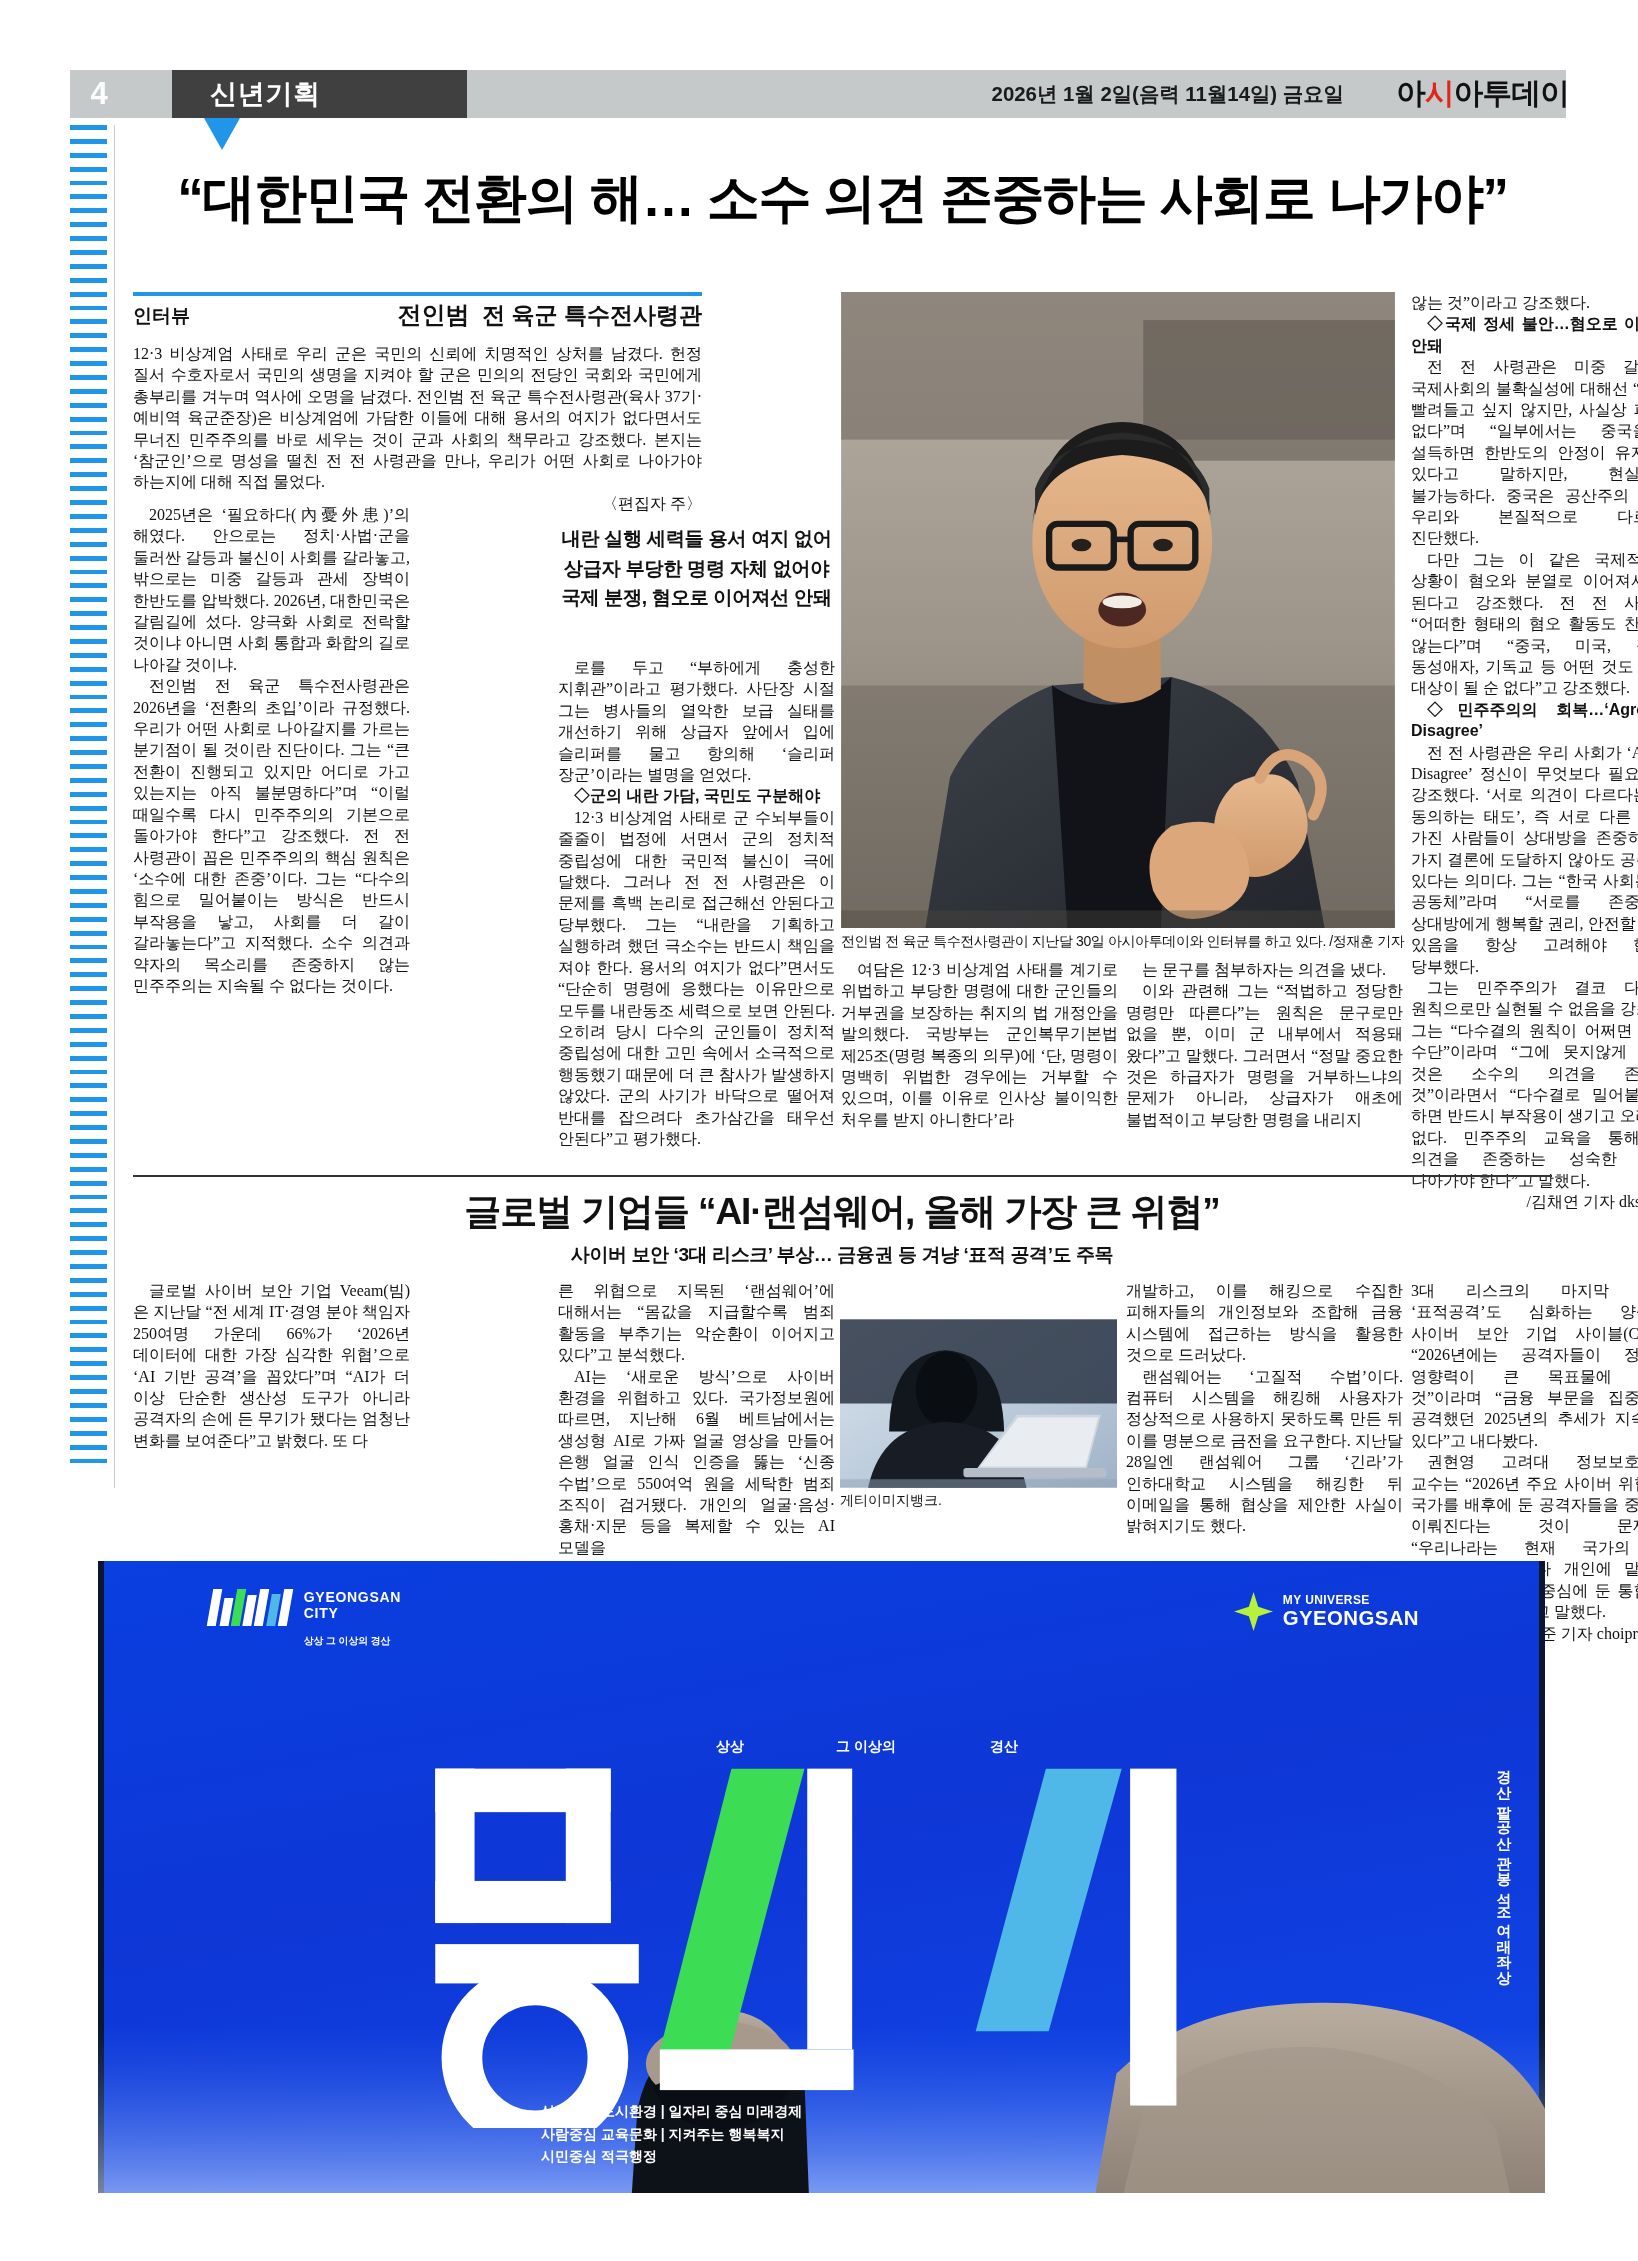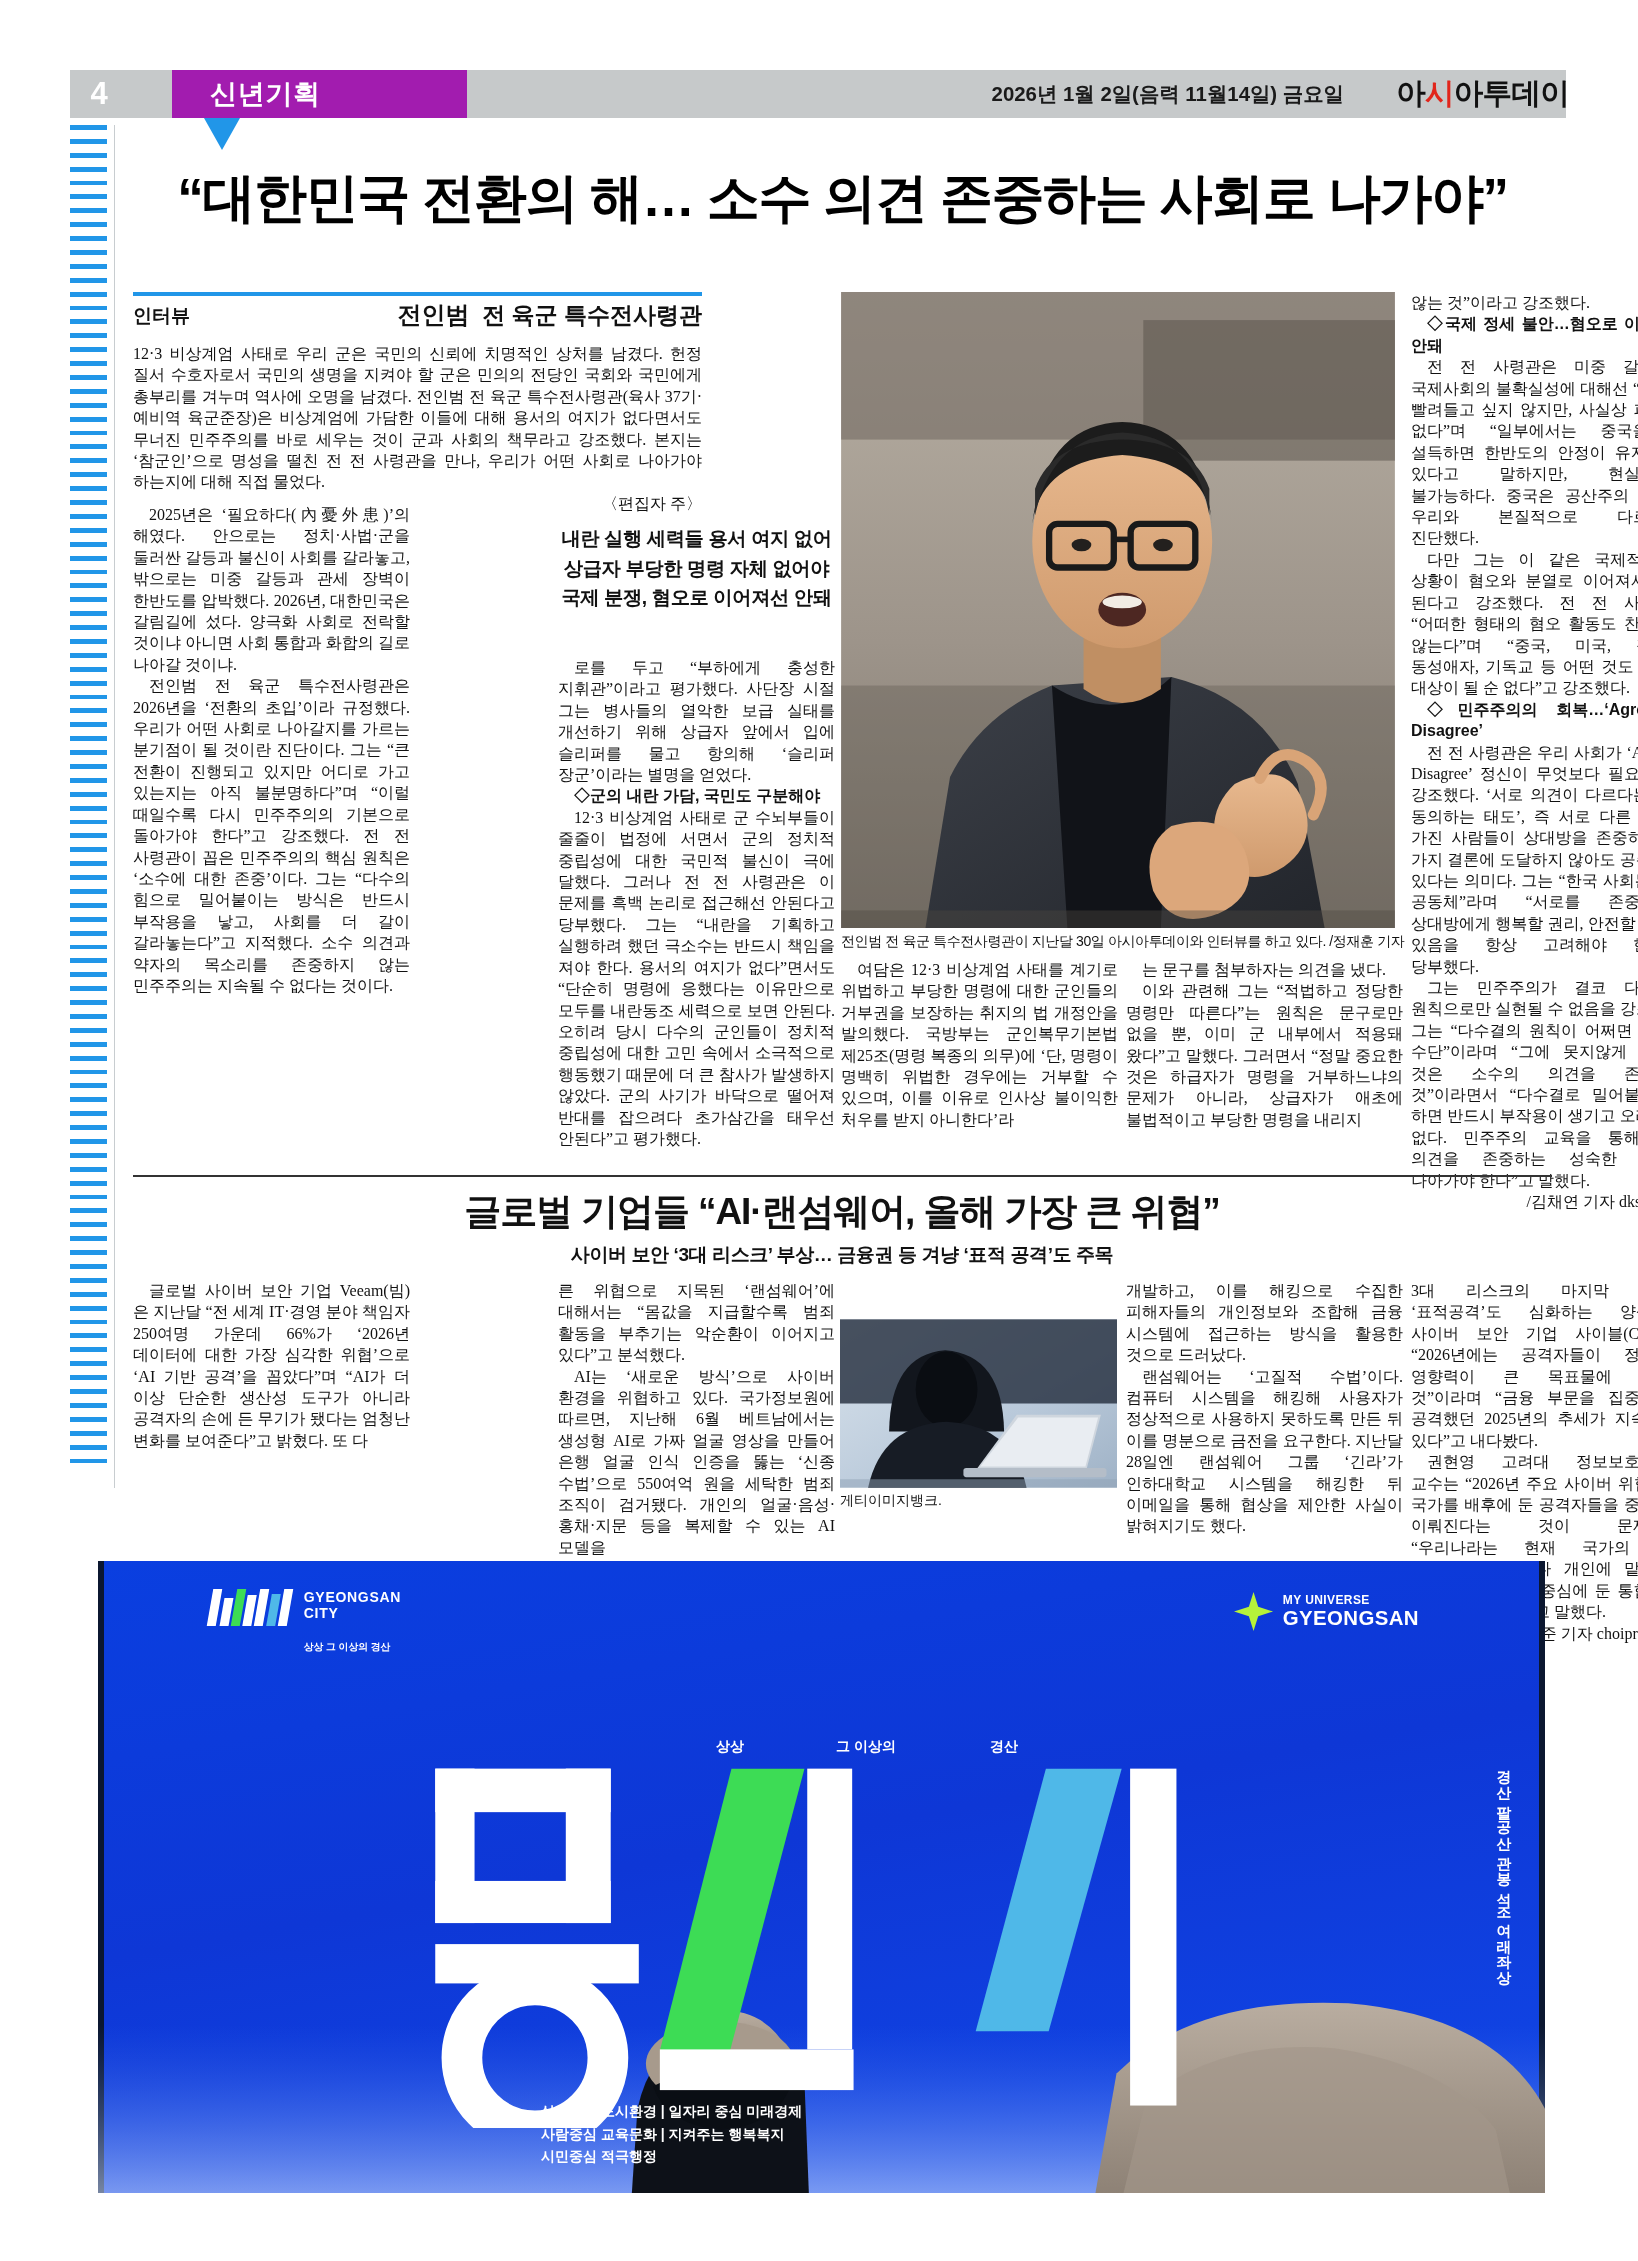--- a/index.html
+++ b/index.html
@@ -13,21 +13,21 @@
   
   .masthead { position:absolute; left:0; top:70px; width:1639px; height:48px; }
   .mh-bar { position:absolute; left:70px; top:0; width:1496px; height:48px; background:#c6c9ca; }
   .mh-pageno {
     position:absolute; left:70px; top:0; width:58px; height:48px;
     display:flex; align-items:center; justify-content:center;
     font-family:"Liberation Sans",sans-serif; font-weight:bold; font-size:31px; color:#ffffff;
   }
   .mh-section {
     position:absolute; left:172px; top:0; width:295px; height:48px;
-    background:#a21caf; display:flex; align-items:center; padding-left:38px;
+    background:#404040; display:flex; align-items:center; padding-left:38px;
     font-family:"Liberation Sans",sans-serif; font-weight:bold; font-size:27px; color:#fff; letter-spacing:0.7px;
   }
   .mh-tail {
     position:absolute; left:204px; top:48px; width:0; height:0;
     border-left:18px solid transparent; border-right:18px solid transparent;
     border-top:32px solid #2196e8;
   }
   .mh-date {
     position:absolute; right:295px; top:0; height:48px; display:flex; align-items:center;
     font-family:"Liberation Sans",sans-serif; font-weight:bold; font-size:20.4px; color:#1a1a1a;
@@ -113,21 +113,21 @@
   .ad-edge { position:absolute; left:0; top:0; width:6.3px; height:632px; background:#0b1730; }
   .ad-edge-r { position:absolute; right:0; top:0; width:6.3px; height:632px; background:#0b1730; }
 
   .ad-logo { position:absolute; left:112px; top:28px; display:flex; align-items:flex-start; gap:11.2px; }
   .glyphs { display:flex; align-items:flex-end; height:37px; }
   .gl { width:9px; background:#fff; margin-right:2.8px; transform:skewX(-10deg); }
   .gl.g { background:#3ddc55; } .gl.b { background:#4fb8e8; }
   .ad-logo-txt { font-family:"Liberation Sans",sans-serif; color:#fff; line-height:1.15; }
   .ad-logo-txt .l1 { font-size:14px; font-weight:bold; letter-spacing:0.7px; }
   .ad-logo-txt .l2 { font-size:14px; font-weight:bold; letter-spacing:0.7px; }
-  .ad-logo-txt .l3 { font-size:9.8px; font-weight:bold; margin-top:20px; letter-spacing:0; }
+  .ad-logo-txt .l3 { font-size:9.8px; font-weight:bold; margin-top:14px; letter-spacing:0; }
 
   .ad-univ { position:absolute; right:126px; top:31px; display:flex; align-items:center; gap:9.8px; }
   .ad-star { width:39px; height:39px; background:#b6f23a;
              clip-path:polygon(50% 0%,62% 38%,100% 50%,62% 62%,50% 100%,38% 62%,0% 50%,38% 38%); }
   .ad-univ-txt { font-family:"Liberation Sans",sans-serif; color:#fff; line-height:1.1; }
   .ad-univ-txt .u1 { font-size:12px; font-weight:bold; letter-spacing:0.4px; }
   .ad-univ-txt .u2 { font-size:20.4px; font-weight:bold; letter-spacing:0.4px; }
 
   .ad-tag { position:absolute; top:177px; font-family:"Liberation Sans",sans-serif;
             color:#fff; font-size:14px; font-weight:bold; }

